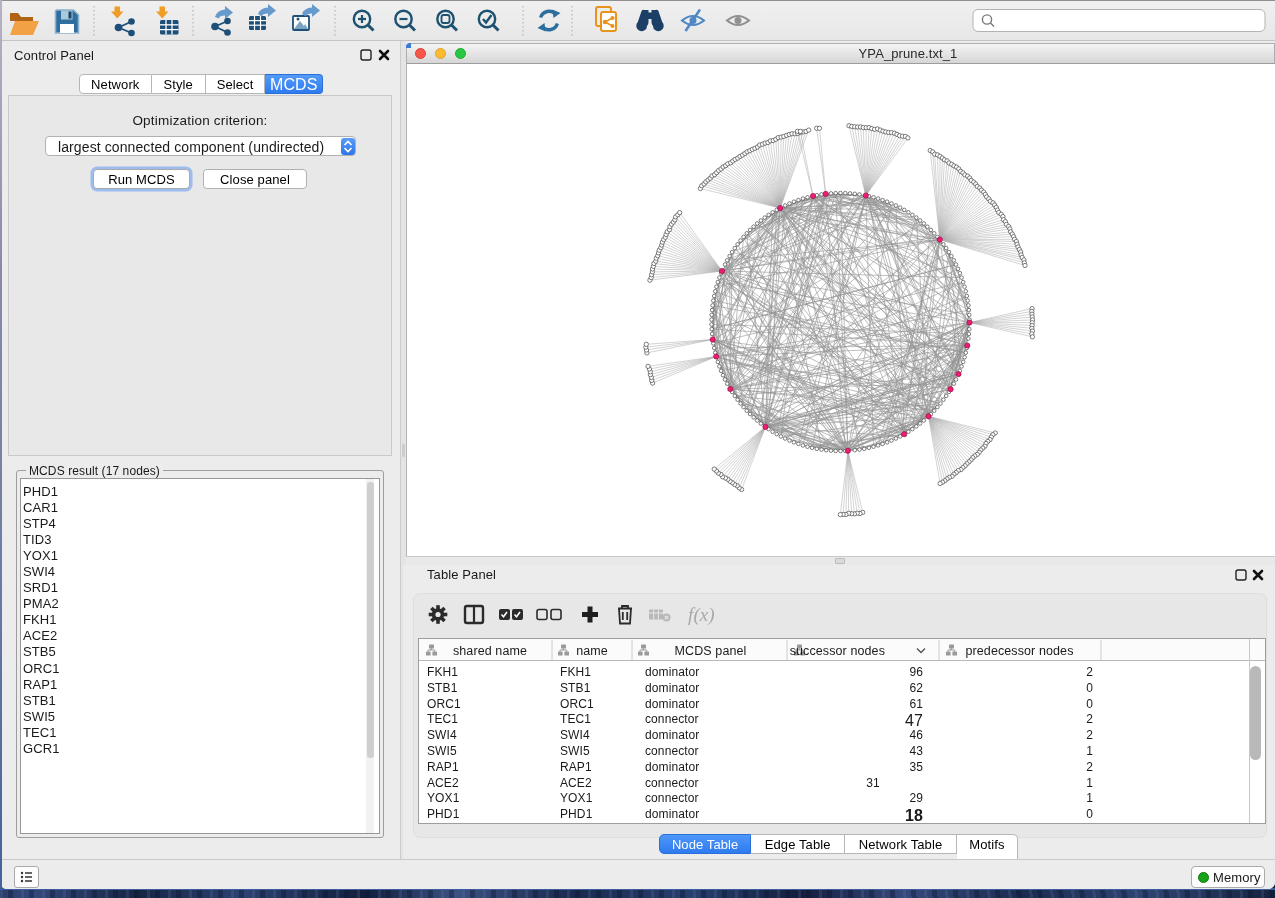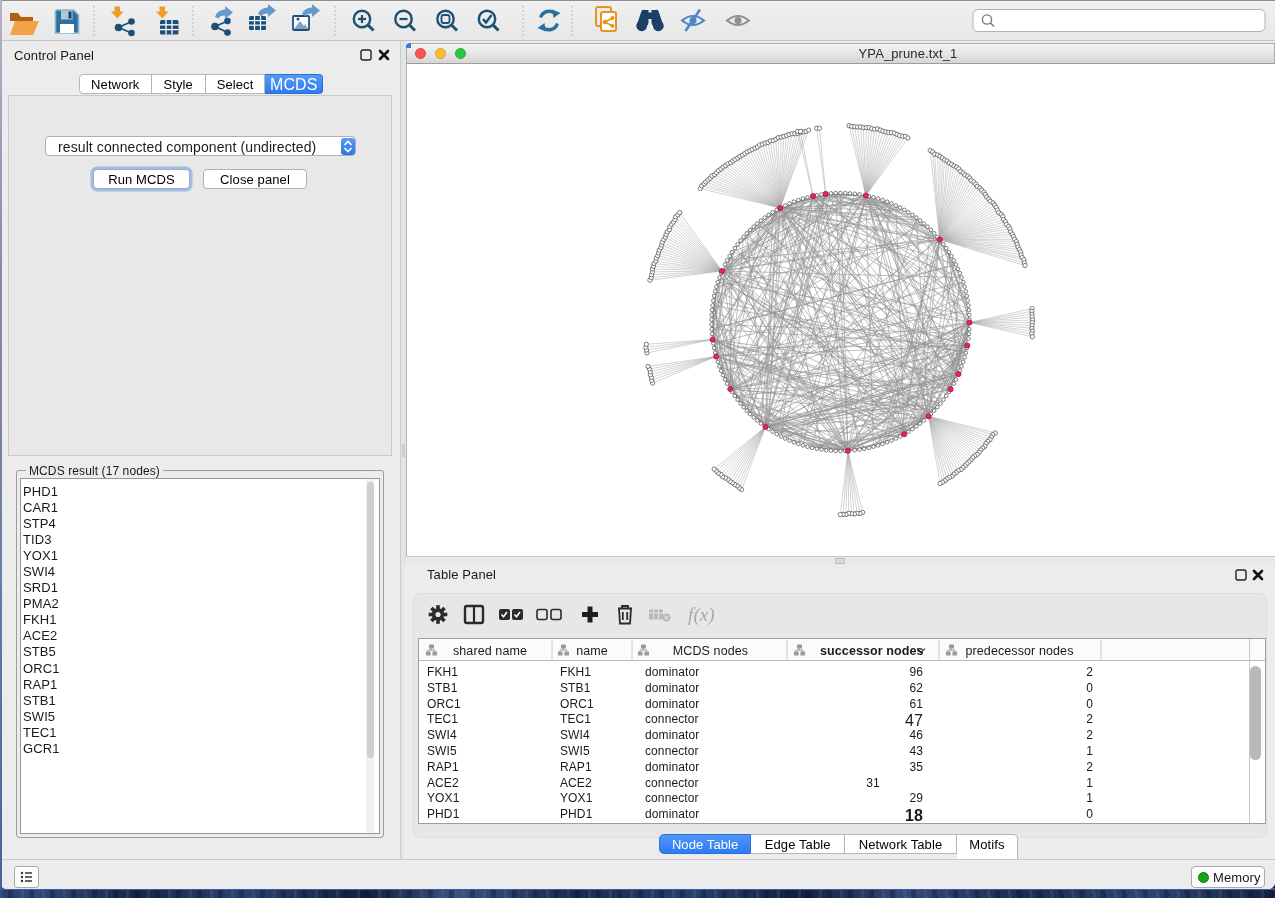--- a/index.html
+++ b/index.html
@@ -145,22 +145,23 @@
  <rect x="6" y="2" width="10" height="10" rx="2" fill="none" stroke="#222" stroke-width="1.4"></rect>
  <path d="M25,3 L33,11 M33,3 L25,11" stroke="#111" stroke-width="2.6" stroke-linecap="round"></path>
 </svg>
 
 <div class="abs" style="left:79px;top:74px;width:72.6px;height:20px;background:#fff;border:1px solid #b6b6b6;border-radius:4px 0 0 4px;font-size:13px;text-align:center;line-height:19px;">Network</div>
 <div class="abs" style="left:151.5px;top:74px;width:54.4px;height:20px;background:#fff;border:1px solid #b6b6b6;border-left:none;font-size:13px;text-align:center;line-height:19px;">Style</div>
 <div class="abs" style="left:205.8px;top:74px;width:59.5px;height:20px;background:#fff;border:1px solid #b6b6b6;border-left:none;font-size:13px;text-align:center;line-height:19px;">Select</div>
 <div class="abs" style="left:265.3px;top:74px;width:57.9px;height:20px;background:linear-gradient(#549af8,#2e7bf0);border:1px solid #2d6fd8;border-left:none;border-radius:0 4px 4px 0;font-size:16px;color:#fff;text-align:center;line-height:19px;">MCDS</div>
 
 <div class="abs" style="left:8px;top:95px;width:384px;height:361px;background:#e8e8e8;border:1px solid #c9c9c9;"></div>
+<div class="txt" style="left:0;top:113px;width:400px;text-align:center;font-size:13.5px;letter-spacing:0.2px;">Optimization criterion:</div>
 <div class="abs" style="left:45px;top:136px;width:311px;height:20px;background:#fff;border:1px solid #b1b1b1;border-radius:4px;"></div>
-<div class="txt" style="left:58px;top:138.5px;font-size:14px;">result connected component (undirected)</div>
+<div class="txt" style="left:58px;top:138.5px;font-size:14px;">largest connected component (undirected)</div>
 <div class="abs" style="left:341px;top:137.5px;width:14px;height:17px;background:linear-gradient(#5a9cf8,#2e74ea);border-radius:3px;"></div>
 <svg class="abs" style="left:341px;top:137.5px" width="14" height="17" viewBox="0 0 14 17">
  <path d="M3.5,7 L7,3.5 L10.5,7" fill="none" stroke="#fff" stroke-width="1.6"></path>
  <path d="M3.5,10 L7,13.5 L10.5,10" fill="none" stroke="#fff" stroke-width="1.6"></path>
 </svg>
 <div class="abs" style="left:93px;top:169px;width:97px;height:20px;background:#fff;border:1px solid #a9a9a9;border-radius:4px;box-shadow:0 0 0 2.5px rgba(106,160,245,0.6);font-size:13px;text-align:center;line-height:19px;">Run MCDS</div>
 <div class="abs" style="left:203px;top:169px;width:104px;height:20px;background:#fff;border:1px solid #b1b1b1;border-radius:4px;font-size:13px;text-align:center;line-height:19px;">Close panel</div>
 
 <div class="abs" style="left:16px;top:470px;width:368px;height:368px;border:1px solid #9d9d9d;border-radius:3px;"></div>
 <div class="txt" style="left:26px;top:464px;font-size:12px;background:#ececec;padding:0 3px;">MCDS result (17 nodes)</div>
@@ -1340,22 +1341,22 @@
           <rect x="3" y="0" width="5" height="4" rx="0.5"></rect>
           <rect x="0" y="7" width="4.6" height="4" rx="0.5"></rect>
           <rect x="6.4" y="7" width="4.6" height="4" rx="0.5"></rect>
           <path d="M5,4 L5,5.5 L2,5.5 L2,7 M5,5.5 L8.7,5.5 L8.7,7 M5.5,4 L5.5,5.5" stroke="#9a9a9a" fill="none"></path>
         </g>
       </g>
  <path d="M498,9.5 L502,13.5 L506,9.5" fill="none" stroke="#555" stroke-width="1.4"></path>
 </svg>
 <div class="txt" style="left:440px;top:644px;width:100px;text-align:center;font-size:12.5px;">shared name</div>
 <div class="txt" style="left:555px;top:644px;width:74px;text-align:center;font-size:12.5px;">name</div>
-<div class="txt" style="left:648px;top:644px;width:125px;text-align:center;font-size:12.5px;">MCDS nodes</div>
-<div class="txt" style="left:820px;top:644px;width:125px;text-align:left;font-size:12.5px;font-weight:bold;">successor nodes</div>
+<div class="txt" style="left:648px;top:644px;width:125px;text-align:center;font-size:12.5px;">MCDS panel</div>
+<div class="txt" style="left:760px;top:644px;width:125px;text-align:right;font-size:12.5px;">successor nodes</div>
 <div class="txt" style="left:952px;top:644px;width:135px;text-align:center;font-size:12.5px;">predecessor nodes</div>
 <svg class="abs" style="left:419px;top:662px" width="846" height="165" viewBox="0 0 846 165">
 </svg>
 <div class="txt" style="left:427px;top:665.0px;font-size:12px;">FKH1</div>
 <div class="txt" style="left:560px;top:665.0px;font-size:12px;">FKH1</div>
 <div class="txt" style="left:645px;top:665.0px;font-size:12px;">dominator</div>
 <div class="txt" style="left:823px;top:665.0px;width:100px;text-align:right;font-size:12px;">96</div>
 <div class="txt" style="left:993px;top:665.0px;width:100px;text-align:right;font-size:12px;">2</div>
 <div class="txt" style="left:427px;top:680.8px;font-size:12px;">STB1</div>
 <div class="txt" style="left:560px;top:680.8px;font-size:12px;">STB1</div>

